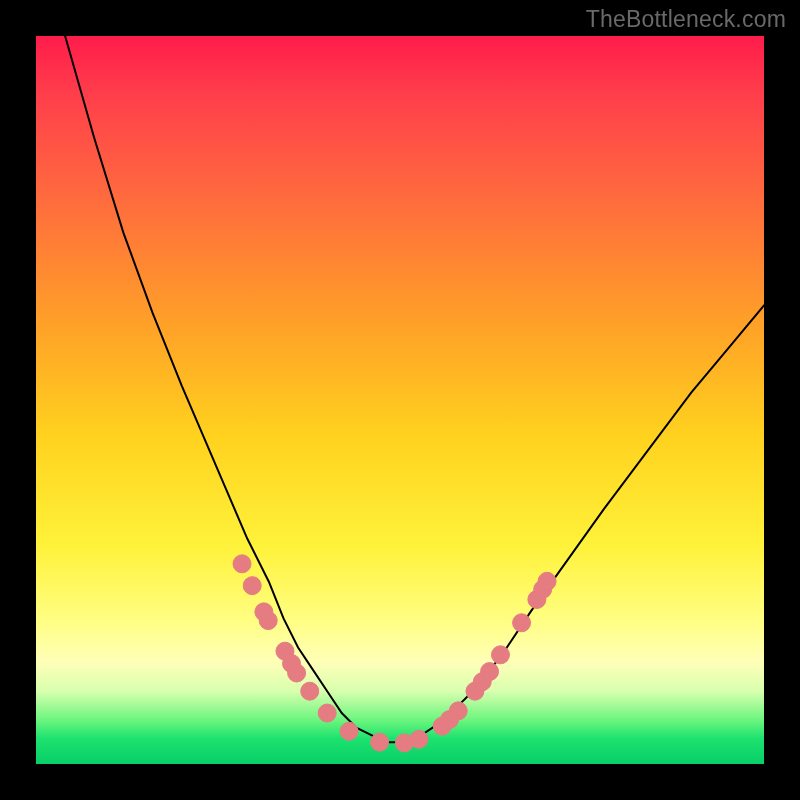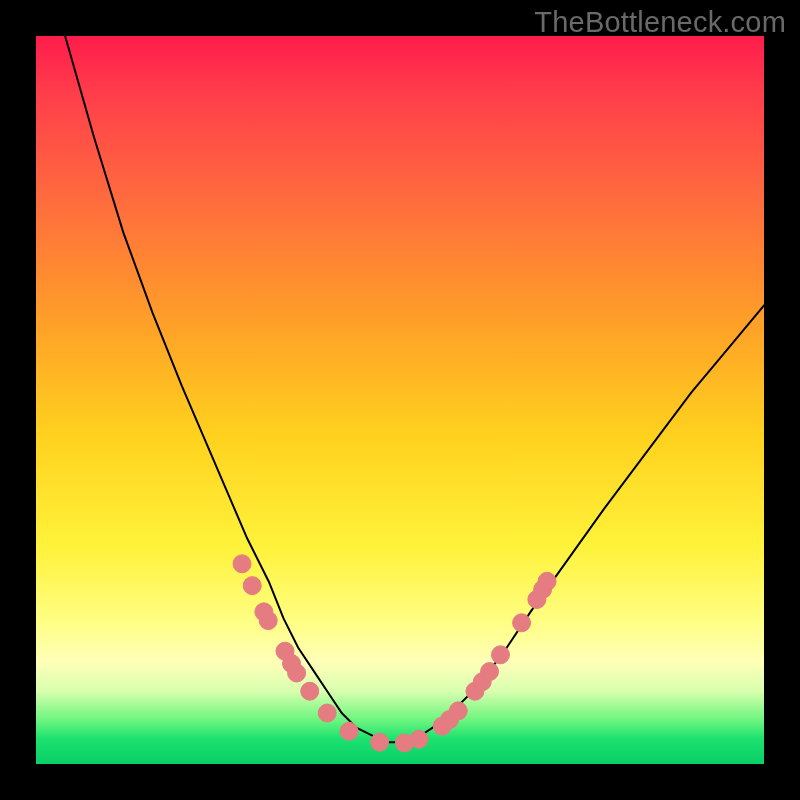--- a/index.html
+++ b/index.html
@@ -52,21 +52,21 @@
   }
   .dots circle {
     fill: #E57C82;
     stroke: #E57C82;
   }
   .watermark {
     position: absolute;
     top: 6px;
     right: 14px;
     color: #696969;
-    font-size: 29px;
+    font-size: 23px;
     font-weight: 400;
     letter-spacing: 0.2px;
     white-space: nowrap;
   }
 </style>
 </head>
 <body>
 
 <div class="stage">
   <div class="watermark">TheBottleneck.com</div>

